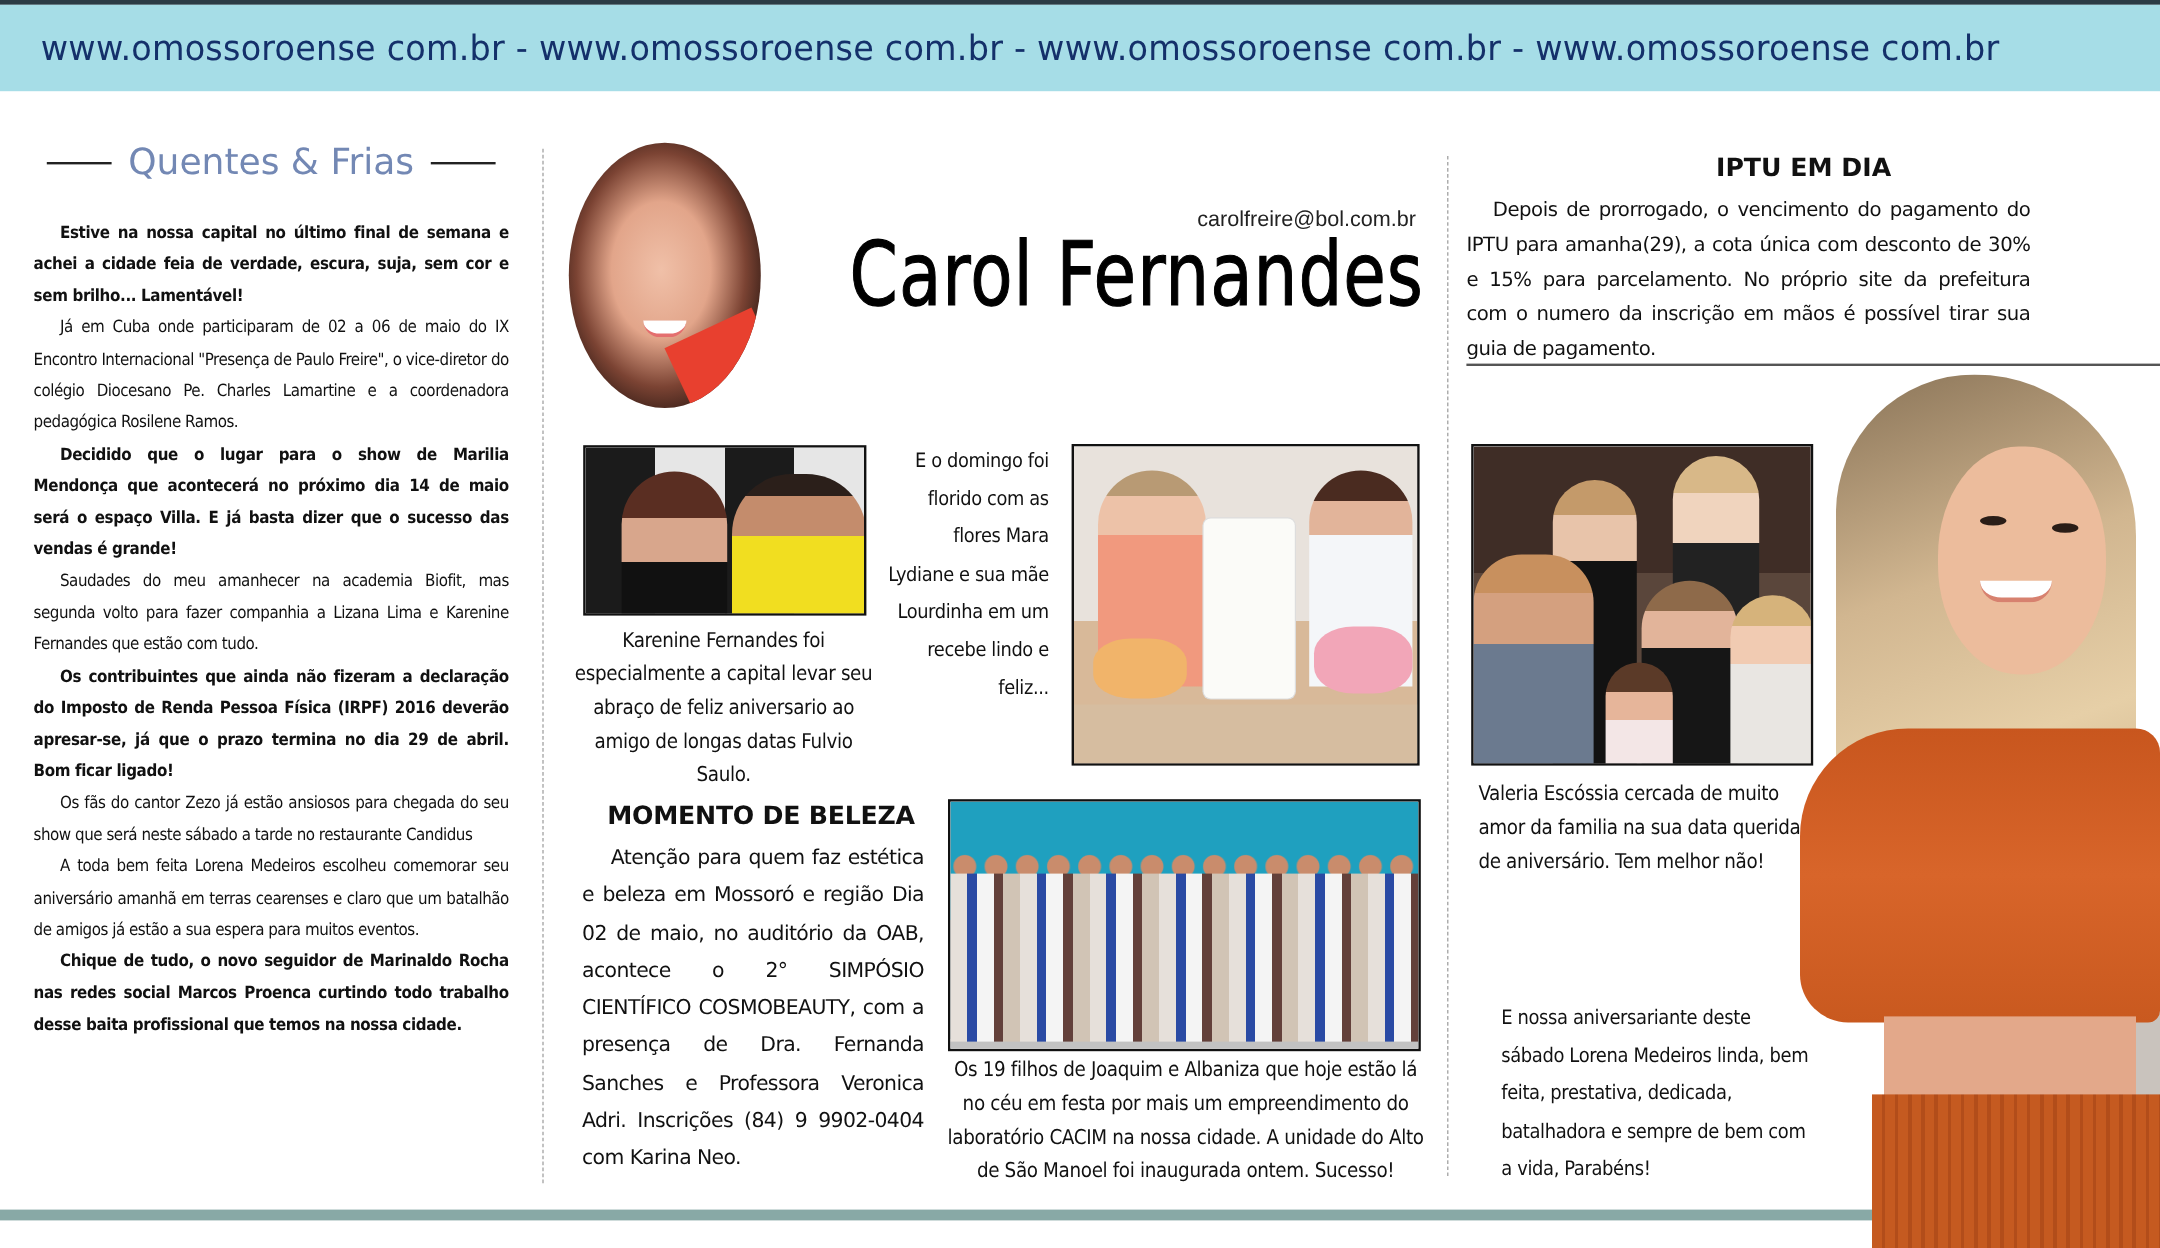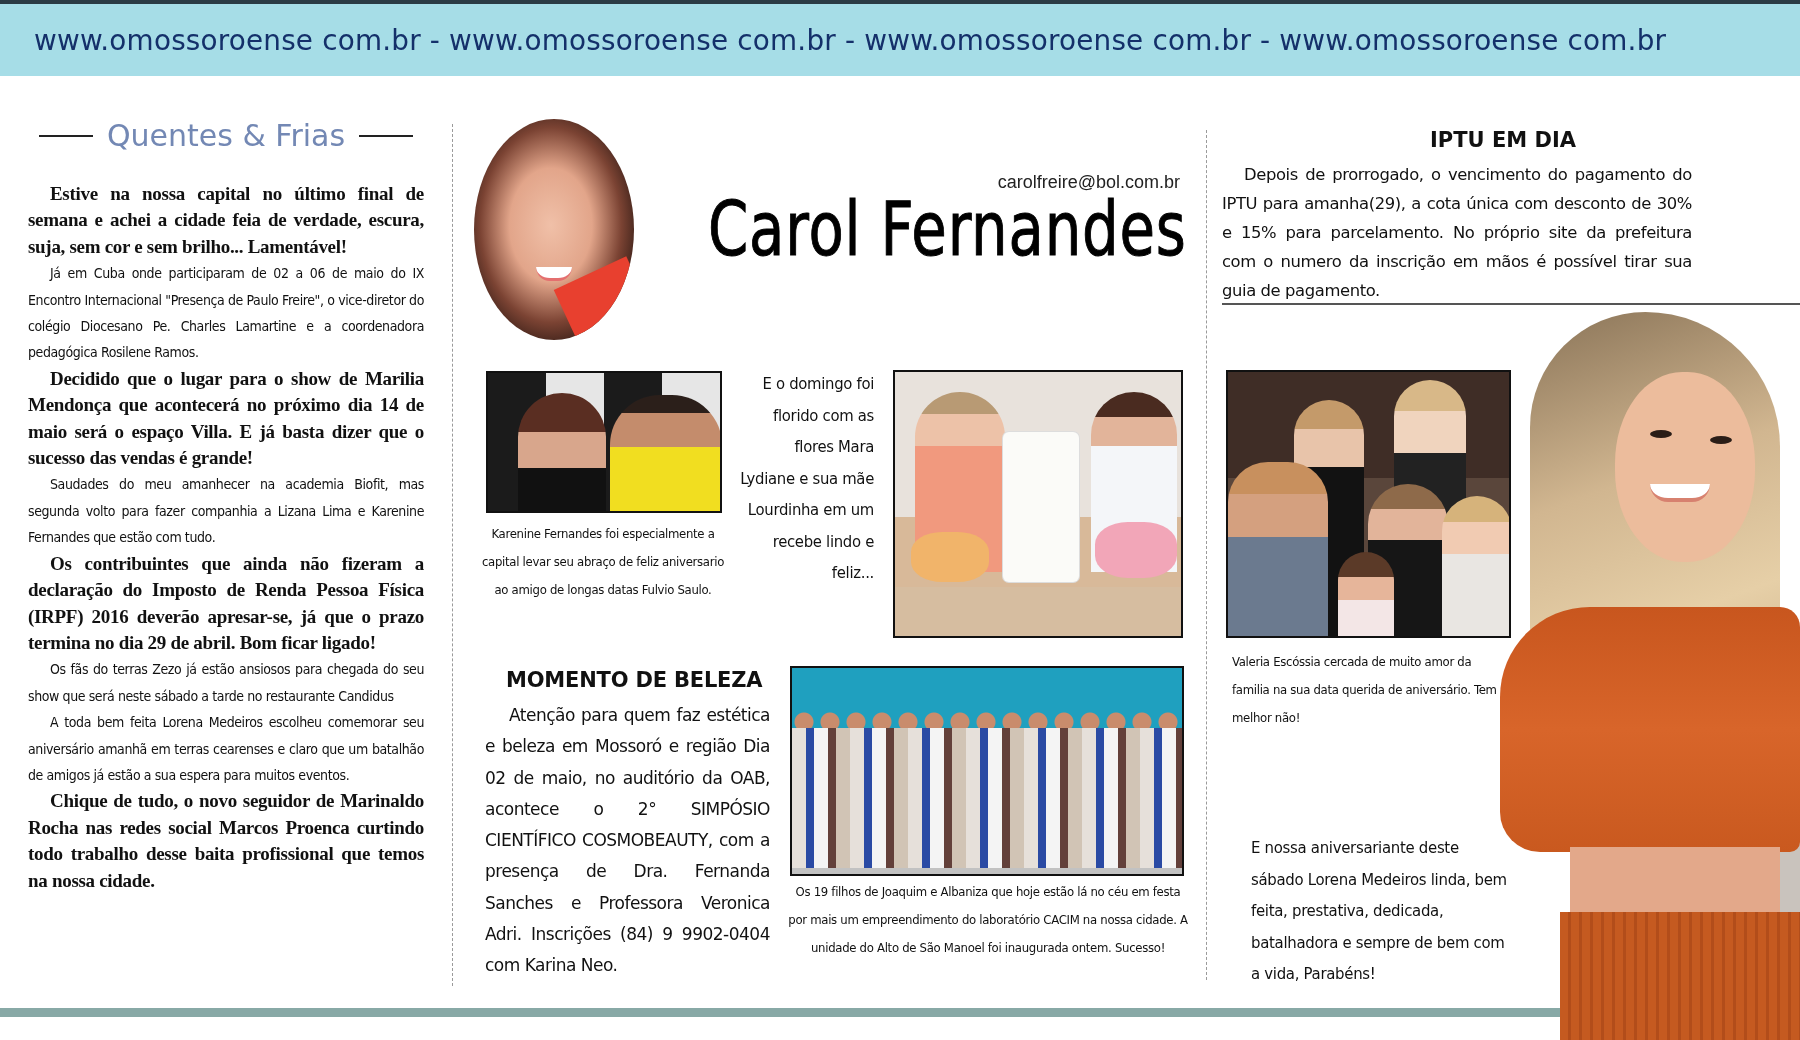--- a/index.html
+++ b/index.html
@@ -13,21 +13,21 @@
 
   .bottom-rule { position: absolute; left: 0; top: 1008px; width: 1560px; height: 9px; background: #88a9a6; }
 
   .vdiv { position: absolute; width: 0; border-left: 1px dashed #9a9a9a; }
 
   
   .col1 { position: absolute; left: 28px; top: 118px; width: 396px; }
   .section-head { display: flex; align-items: center; justify-content: center; gap: 14px; margin-left: 0; }
   .section-head .rule { width: 54px; height: 2px; background: #222; }
   .section-head .title { font-family: "DejaVu Sans", sans-serif; font-weight: normal; font-size: 30px; color: #7388b4; white-space: nowrap; }
-  .col1 .para { font-size: 19px; line-height: 26.4px; text-align: justify; text-indent: 22px; letter-spacing: -0.3px; font-family: Liberation Serif, serif; }
+  .col1 .para { font-size: 14px; line-height: 26.4px; text-align: justify; text-indent: 22px; letter-spacing: -0.3px; }
   .col1 .para.light { font-size: 14px; font-family: "DejaVu Sans Condensed", "DejaVu Sans", sans-serif; letter-spacing: -0.4px; }
   .col1 .para.bold { font-weight: bold; }
   .col1 .body { margin-top: 28px; }
 
   
   .avatar { position: absolute; left: 474px; top: 119px; width: 160px; height: 221px; border-radius: 50%; overflow: hidden;
     background: radial-gradient(ellipse at 48% 48%, #f0c0a8 0%, #e2a58a 35%, #7b4333 60%, #2a1712 80%); }
   .avatar .dress { position: absolute; left: 95px; top: 150px; width: 80px; height: 90px; background: #e8402f; transform: rotate(-25deg); }
   .avatar .smile { position: absolute; left: 62px; top: 148px; width: 36px; height: 14px; background: #fff; border-radius: 0 0 18px 18px; border-bottom: 3px solid #e46f6f; }
   .email { position: absolute; left: 940px; top: 172px; width: 240px; text-align: right; font-family: "Liberation Sans", sans-serif; font-size: 18px; color: #222; }
@@ -35,21 +35,21 @@
     transform: scaleX(0.78); transform-origin: left top; white-space: nowrap; letter-spacing: 1px; -webkit-text-stroke: 1px #000; }
 
   .photo { position: absolute; border: 2px solid #111; overflow: hidden; }
   .photo .ph { position: absolute; inset: 0; }
 
   .p-karenine { left: 486px; top: 371px; width: 236px; height: 142px; }
   .p-karenine .ph { background: linear-gradient(90deg, #1b1b1b 0 25%, #e6e6e6 25% 50%, #1b1b1b 50% 75%, #e6e6e6 75%); }
   .p-karenine .w { position: absolute; left: 30px; top: 20px; width: 88px; height: 130px; border-radius: 44px 44px 0 0; background: linear-gradient(#5a2e22 0 30%, #d8a68c 30% 58%, #111 58%); }
   .p-karenine .m { position: absolute; left: 122px; top: 22px; width: 112px; height: 130px; border-radius: 50px 50px 0 0; background: linear-gradient(#2b1f1a 0 14%, #c48c6c 14% 40%, #f1de20 40%); }
 
-  .cap { position: absolute; font-size: 13px; line-height: 28px; text-align: center; letter-spacing: -0.3px; }
+  .cap { position: absolute; font-size: 17px; line-height: 28px; text-align: center; letter-spacing: -0.3px; }
   .cap-karenine { left: 478px; top: 520px; width: 250px; }
 
   .domingo { position: absolute; left: 740px; top: 368px; width: 134px; text-align: right; font-size: 16.5px; line-height: 31.5px; letter-spacing: -0.3px; }
 
   .p-domingo { left: 893px; top: 370px; width: 290px; height: 268px; }
   .p-domingo .ph { background: linear-gradient(#e8e2dc 0 55%, #d8b999 55%); }
   .p-domingo .w1 { position: absolute; left: 20px; top: 20px; width: 90px; height: 180px; border-radius: 45px 45px 0 0; background: linear-gradient(#b89a74 0 12%, #edc2a8 12% 30%, #f1997e 30%); }
   .p-domingo .w2 { position: absolute; left: 196px; top: 20px; width: 86px; height: 180px; border-radius: 43px 43px 0 0; background: linear-gradient(#4a2b20 0 14%, #e2b49a 14% 30%, #f4f6f9 30%); }
   .p-domingo .cake { position: absolute; left: 108px; top: 60px; width: 76px; height: 150px; background: #fbfbf8; border-radius: 6px; box-shadow: 0 0 0 1px #ddd; }
   .p-domingo .fl1 { position: absolute; left: 16px; top: 160px; width: 78px; height: 50px; border-radius: 40%; background: #f1b46a; }
@@ -111,21 +111,21 @@
     <div class="rule"></div>
     <div class="title">Quentes &amp; Frias</div>
     <div class="rule"></div>
   </div>
   <div class="body">
     <p class="para bold">Estive na nossa capital no último final de semana e achei a cidade feia de verdade, escura, suja, sem cor e sem brilho... Lamentável!</p>
     <p class="para light">Já em Cuba onde participaram de 02 a 06 de maio do IX Encontro Internacional "Presença de Paulo Freire", o vice-diretor do colégio Diocesano Pe. Charles Lamartine e a coordenadora pedagógica Rosilene Ramos.</p>
     <p class="para bold">Decidido que o lugar para o show de Marilia Mendonça que acontecerá no próximo dia 14 de maio será o espaço Villa. E já basta dizer que o sucesso das vendas é grande!</p>
     <p class="para light">Saudades do meu amanhecer na academia Biofit, mas segunda volto para fazer companhia a Lizana Lima e Karenine Fernandes que estão com tudo.</p>
     <p class="para bold">Os contribuintes que ainda não fizeram a declaração do Imposto de Renda Pessoa Física (IRPF) 2016 deverão apresar-se, já que o prazo termina no dia 29 de abril. Bom ficar ligado!</p>
-    <p class="para light">Os fãs do terras Zezo já estão ansiosos para chegada do seu show que será neste sábado a tarde no restaurante Candidus</p>
+    <p class="para light">Os fãs do cantor Zezo já estão ansiosos para chegada do seu show que será neste sábado a tarde no restaurante Candidus</p>
     <p class="para light">A toda bem feita Lorena Medeiros escolheu comemorar seu aniversário amanhã em terras cearenses e claro que um batalhão de amigos já estão a sua espera para muitos eventos.</p>
     <p class="para bold">Chique de tudo, o novo seguidor de Marinaldo Rocha nas redes social Marcos Proenca curtindo todo trabalho desse baita profissional que temos na nossa cidade.</p>
   </div>
 </div>
 
 <div class="avatar">
   <div class="dress"></div>
   <div class="smile"></div>
 </div>
 <div class="email">carolfreire@bol.com.br</div>

